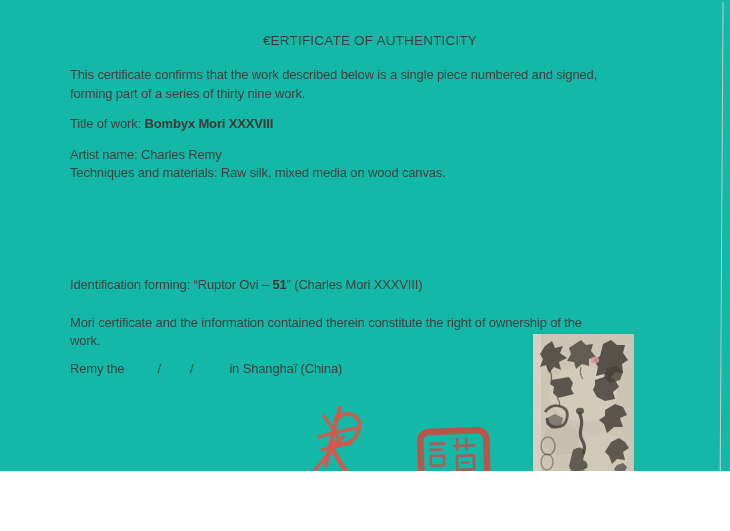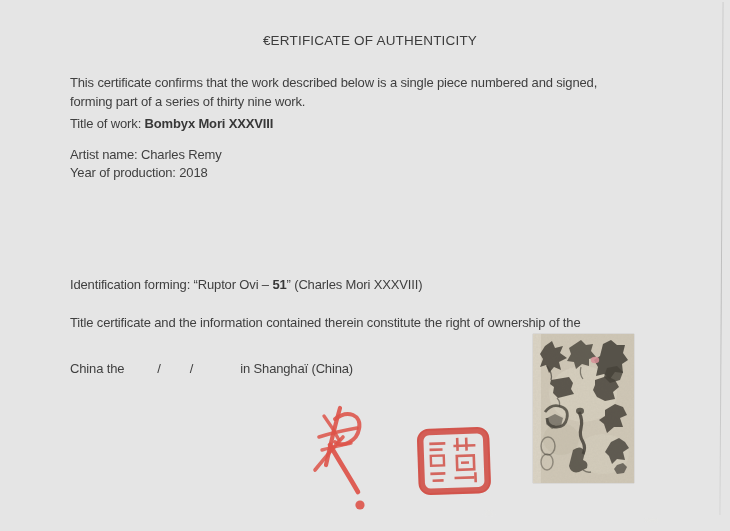--- a/index.html
+++ b/index.html
@@ -1,35 +1,35 @@
 <!DOCTYPE html>
 <html><head>
 <meta charset="utf-8">
 <style>
   html,body{margin:0;padding:0;background:#ffffff;}
   .page{
-    position:relative;width:730px;height:531px;background:#e5e5e5;overflow:hidden;
+    position:relative;width:730px;height:471px;background:#14b8a6;overflow:hidden;
     font-family:"Liberation Sans","DejaVu Sans",sans-serif;color:#3f3f3f;
   }
   .txt{position:absolute;left:70px;font-size:13px;letter-spacing:-0.15px;white-space:nowrap;}
   .doc-title{
     position:absolute;top:33px;left:10px;width:720px;text-align:center;
     font-size:13.5px;letter-spacing:0.2px;color:#3d3d3d;
   }
-  .intro{top:66px;line-height:18.5px;margin-top:8px;}
+  .intro{top:66px;line-height:18.5px;}
   .worktitle{top:116px;}
   .details{top:146px;line-height:18px;}
   .location{top:237px;}
   .ident{top:277px;}
   .ownership{top:314px;line-height:18px;white-space:normal;width:580px;}
   .made{top:361px;}
   b{font-weight:700;color:#383838;}
   .slash1{margin-left:33px;}
   .slash2{margin-left:29px;}
-  .made-suffix{margin-left:47px;}
+  .made-suffix{margin-left:36px;}
   .sig-stamp{position:absolute;left:300px;top:398px;width:82px;height:128px;}
   .seal-stamp{position:absolute;left:412px;top:425px;width:86px;height:75px;transform:rotate(-2deg);}
   .artwork{position:absolute;left:533px;top:334px;width:101px;height:149px;box-shadow:0 0 1px rgba(120,115,100,.6);}
   .scan-edge{
     position:absolute;left:721px;top:2px;width:1px;height:513px;
     background:linear-gradient(#cccccc,#bdbdbd 60%,#d6d6d6);transform:rotate(0.35deg);
   }
   .smudge{position:absolute;border-radius:50%;background:#e6e6e4;filter:blur(1px);}
   .smudge.a{left:484px;top:512px;width:10px;height:3px;opacity:.7;}
   .smudge.b{left:646px;top:518px;width:13px;height:4px;opacity:.6;}
@@ -43,31 +43,32 @@
 
   <div class="txt intro">
     <div>This certificate confirms that the work described below is a single piece numbered and signed,</div>
     <div>forming part of a series of thirty nine work.</div>
   </div>
 
   <div class="txt worktitle"><span>Title of work: </span><b>Bombyx Mori XXXVIII</b></div>
 
   <div class="txt details">
     <div>Artist name: Charles Remy</div>
-    <div>Year of production: 2018</div>
+    <div>Techniques and materials: Raw silk, mixed media on wood canvas.</div>
   </div>
 
 
   <div class="txt ident"><span>Identification forming: “Ruptor Ovi – </span><b>51</b><span>” (Charles Mori XXXVIII)</span></div>
 
   <div class="txt ownership">
-    <div>Title certificate and the information contained therein constitute the right of ownership of the</div>
+    <div>Mori certificate and the information contained therein constitute the right of ownership of the</div>
+    <div>work.</div>
   </div>
 
-  <div class="txt made"><span>China the</span><span class="slash1">/</span><span class="slash2">/</span><span class="made-suffix">in Shanghaï (China)</span></div>
+  <div class="txt made"><span>Remy the</span><span class="slash1">/</span><span class="slash2">/</span><span class="made-suffix">in Shanghaï (China)</span></div>
 
   <svg class="sig-stamp" viewBox="0 0 82 128" aria-hidden="true">
     <g fill="none" stroke="#dd5349" stroke-linecap="round">
       <path d="M40,10 C36,24 31,44 26,67" stroke-width="4.2" opacity="0.9"></path>
       <path d="M24,18 C30,26 35,34 39,42" stroke-width="3.4" opacity="0.85"></path>
       <path d="M35,21 C48,11 62,17 59,31 C57,43 43,50 35,44" stroke-width="4" opacity="0.88"></path>
       <path d="M19,39 C31,35 46,32 57,30" stroke-width="3.6" opacity="0.85"></path>
       <path d="M22,52 C32,49 42,47 51,45" stroke-width="3.4" opacity="0.8"></path>
       <path d="M30,47 C38,61 49,78 58,94" stroke-width="4.6" opacity="0.92"></path>
       <path d="M15,72 C24,61 33,50 43,39" stroke-width="3.6" opacity="0.85"></path>

